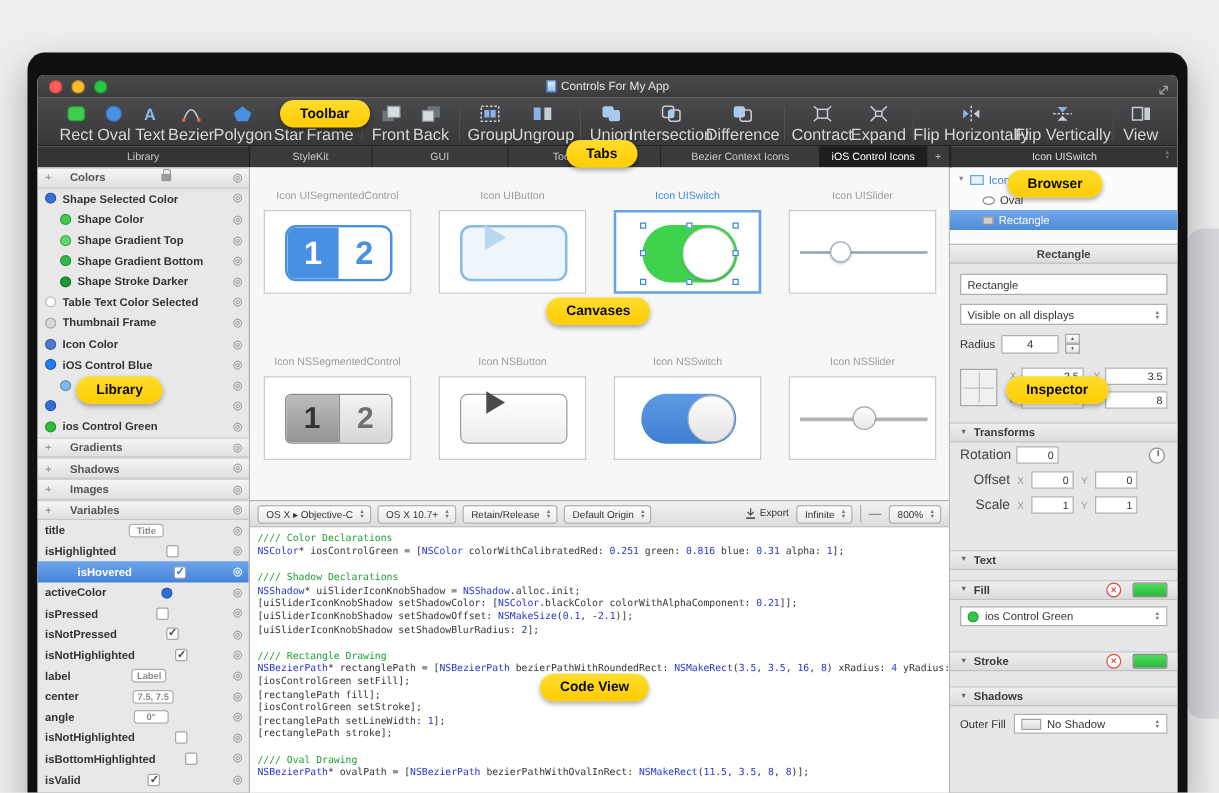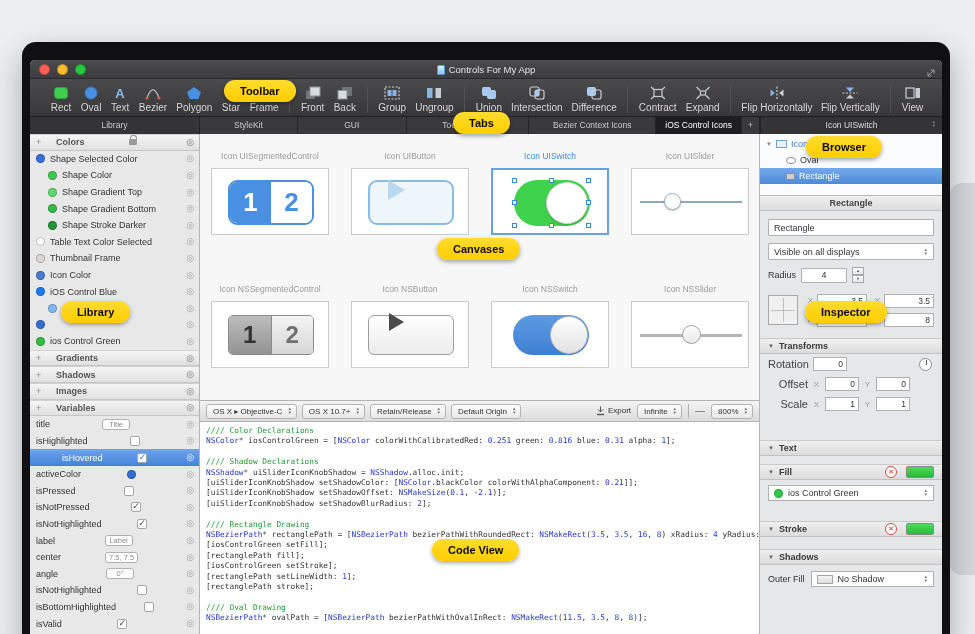--- a/index.html
+++ b/index.html
@@ -19,21 +19,21 @@
   .tl.red{ background:#ff5f57; margin-left:9px;} .tl.yel{ background:#febc2e;} .tl.grn{ background:#28c840;}
   .win-title { position:absolute; left:0; right:0; text-align:center; font-size:9.5px; color:#e3e3e3; }
   .doc-ic { display:inline-block; width:8px; height:10px; background:linear-gradient(#dceeff,#8fc3f8); border:1px solid #5e93d8; border-radius:1px; vertical-align:-2px; margin-right:4px; }
   .resize-ic { position:absolute; right:6px; top:4px; opacity:.8; }
 
   
   .toolbar { height:38px; flex:none; background:linear-gradient(#4a4a4c,#38383a); border-bottom:1px solid #1f1f21; display:flex; align-items:center; padding:2px 8px 0 16px; }
   .tb-item { display:flex; flex-direction:column; align-items:center; padding:0 5px; min-width:28px; cursor:default; }
   .tb-item.push-right { margin-left:auto; margin-right:6px; }
   .tb-icon { height:16px; display:flex; align-items:center; justify-content:center; margin-bottom:1px; }
-  .tb-label { font-size:10px; color:#d6d6d6; white-space:nowrap;text-align:center; }
+  .tb-label { font-size:13px; color:#d6d6d6; white-space:nowrap;text-align:center; }
   .tb-sep { width:1px; height:28px; background:#28282a; border-right:1px solid #525254; margin:0 6px; flex:none; }
 
   
   .tabbar { height:17px; flex:none; background:#343436; display:flex; font-size:8.5px; color:#c9c9c9; }
   .tb-lib { width:170px; flex:none; text-align:center; line-height:17px; border-right:1px solid #222; }
   .tab-strip { width:560px; flex:none; display:flex; }
   .tab { line-height:16px; padding:0 8px; border-right:1px solid #252527; background:#3a3a3c; white-space:nowrap; overflow:hidden; text-align:center; }
   .tab.active { background:#1e1e20; color:#fff; }
   .tab.add { width:18px; padding:0; flex:none; }
   .canvas-sel { flex:1; position:relative; line-height:17px; text-align:center; color:#ddd; border-left:1px solid #222; }
@@ -41,21 +41,21 @@
 
   
   .ud { display:inline-flex; flex-direction:column; align-items:center; line-height:4px; font-size:4.5px; color:#777; }
   .ud span{ display:block; }
 
   
   .content { flex:1; display:flex; min-height:0; }
 
   
   .sidebar { width:170px; flex:none; background:#e8e8e8; border-right:1px solid #b5b5b5; font-size:9px; color:#333; overflow:hidden; }
-  .lib-row { height:16.6px; display:flex; align-items:center; padding:0 5px 0 6px; }
+  .lib-row { height:16.6px; display:flex; align-items:center; padding:0 5px 0 6px;font-weight:bold; }
   .lib-group { background:linear-gradient(#f5f5f5,#e0e0e0); border-top:1px solid #d2d2d2; border-bottom:1px solid #c6c6c6; font-weight:bold; color:#555; }
   .plus { width:10px; color:#8a8a8a; font-weight:normal; }
   .gname { margin-left:10px; }
   .scope { margin-left:auto; color:#a6a6a6; font-size:9px; line-height:9px; }
   .lockpad { position:relative; width:8px; height:6px; background:#9a9a9a; border-radius:1px; margin-left:auto; margin-right:5px; }
   .lockpad::before { content:""; position:absolute; left:1.5px; top:-4px; width:5px; height:5px; border:1.2px solid #9a9a9a; border-bottom:none; border-radius:3px 3px 0 0; }
   .dot { width:9px; height:9px; border-radius:50%; border:1px solid rgba(0,0,0,.22); margin-right:5px; flex:none; }
   .ind1 { margin-left:12px; }
   .var-lb { white-space:nowrap; overflow:hidden; }
   .chip { border:1px solid #b0b0b0; border-radius:3px; background:#fff; color:#8a8a8a; font-size:7.5px; height:11px; line-height:10px; padding:0 3px; min-width:28px; text-align:center; margin:0 4px 0 auto; }

